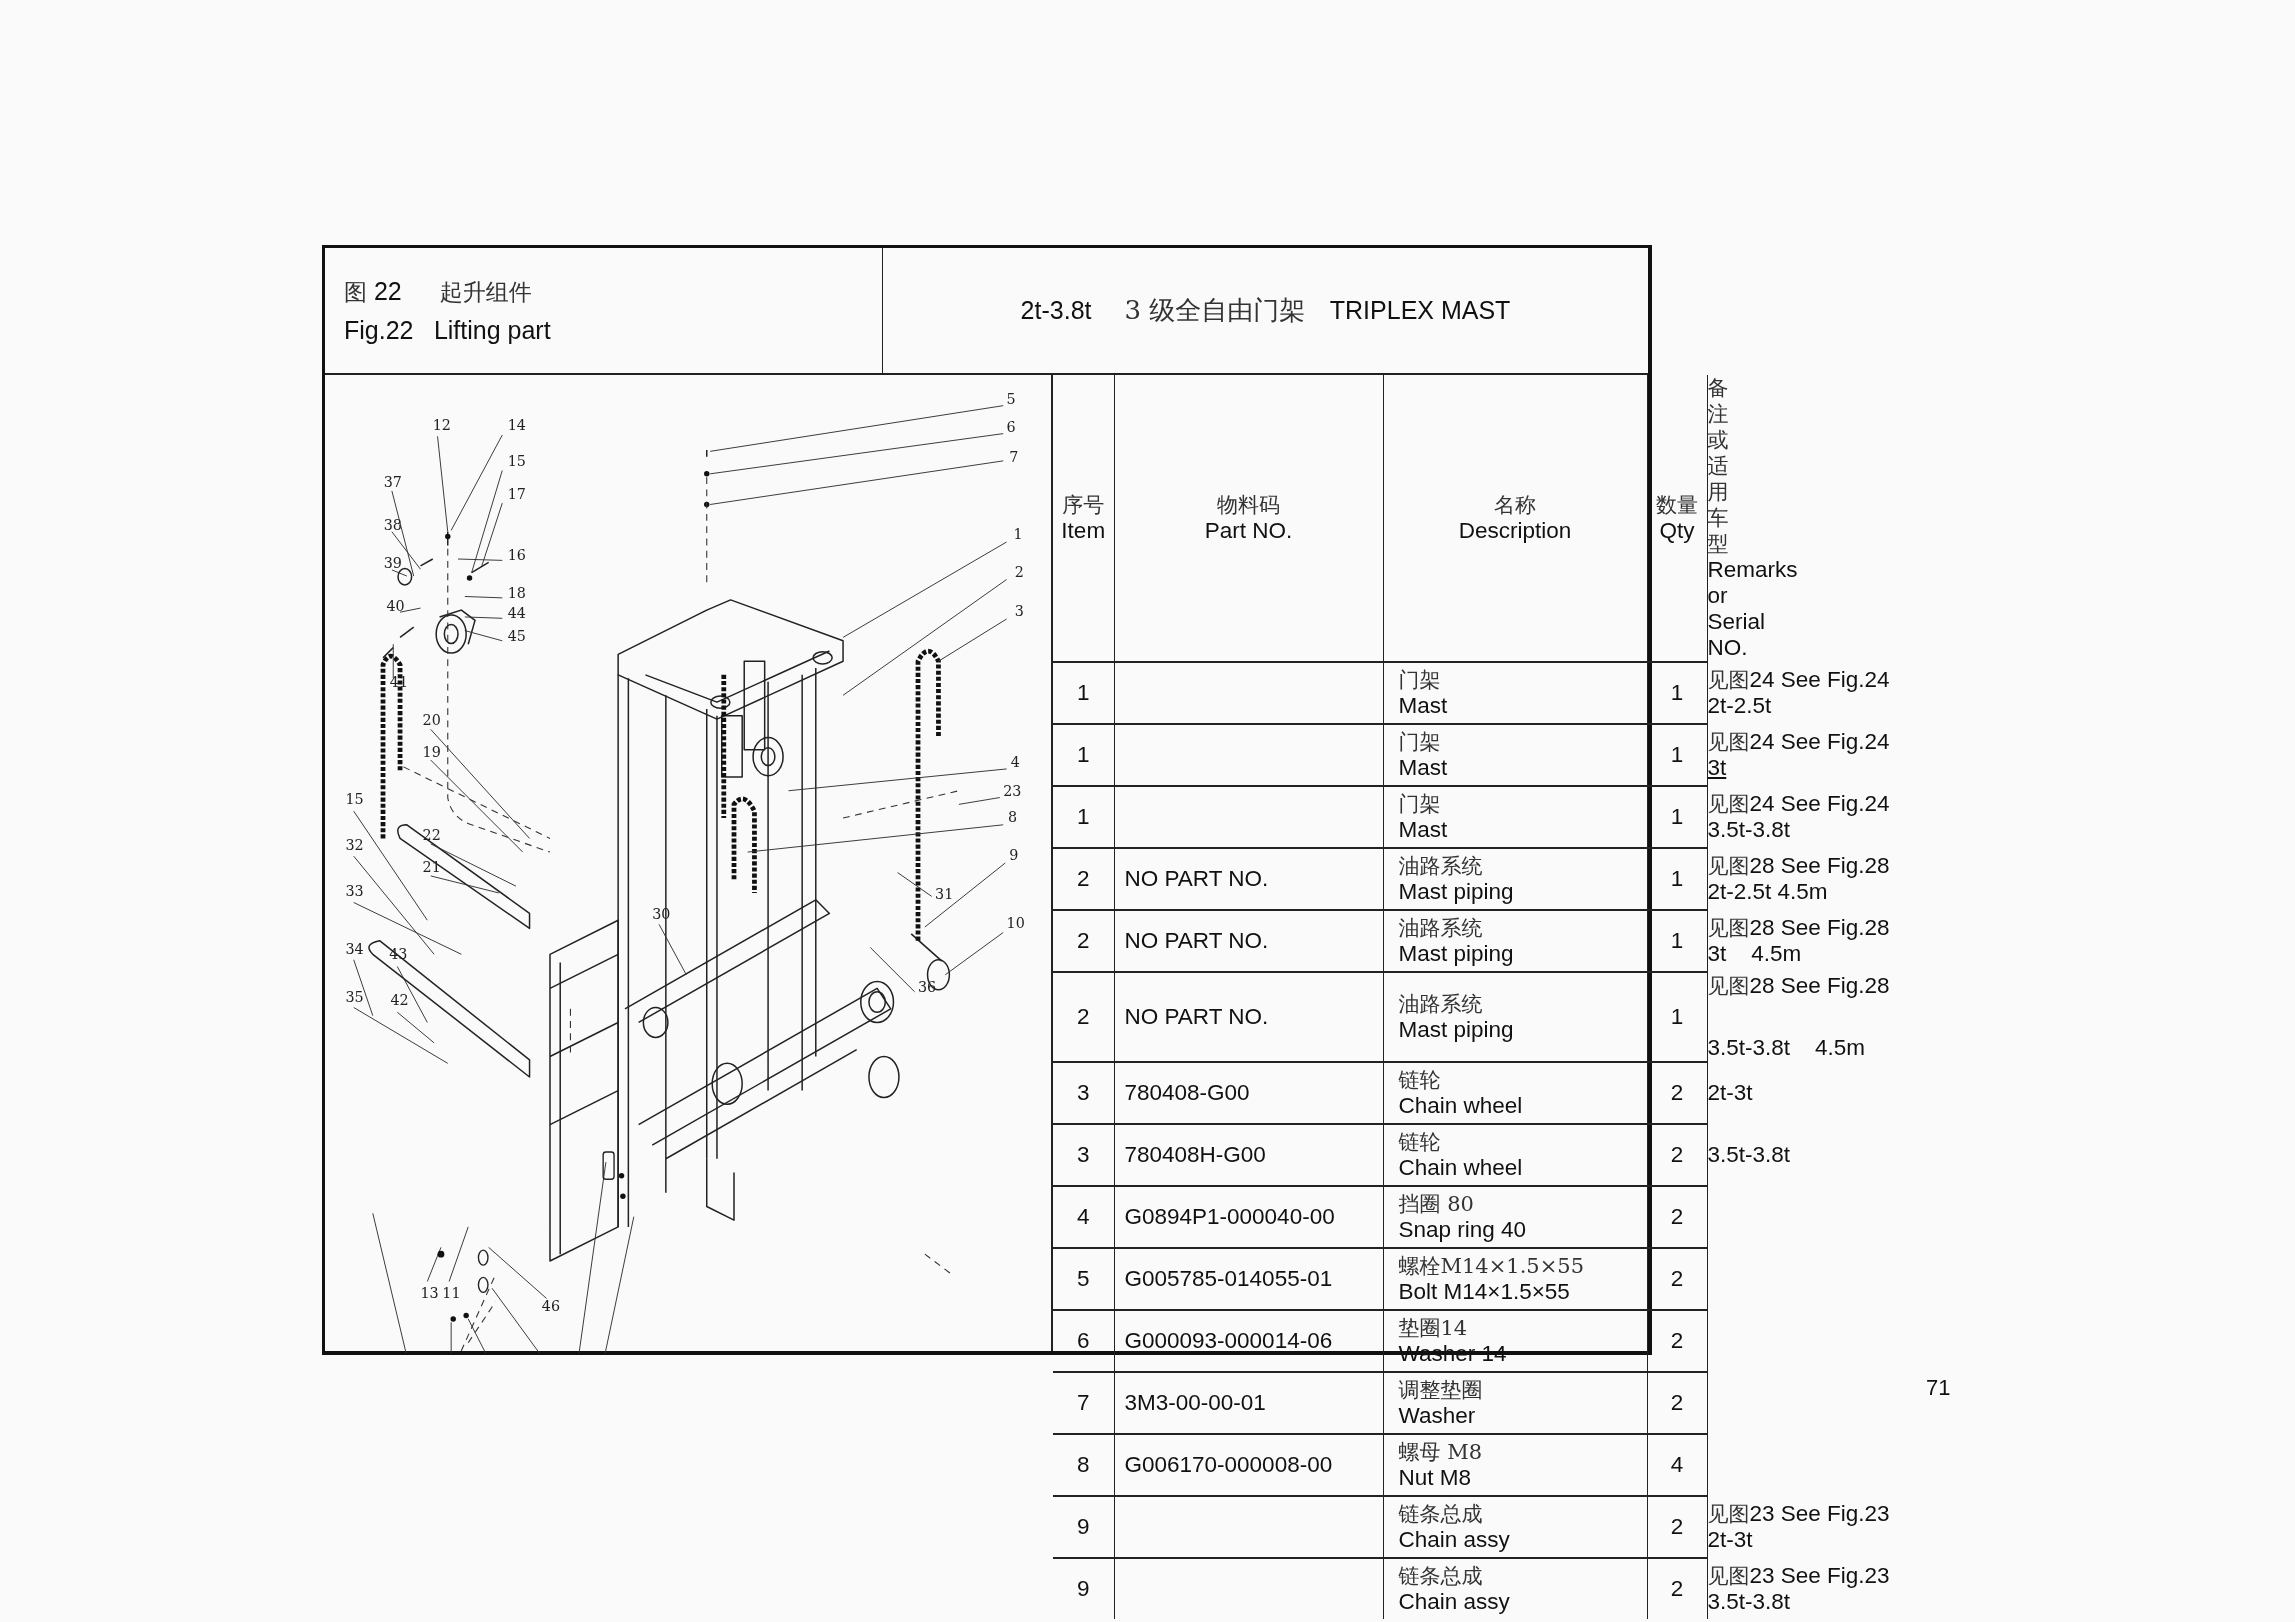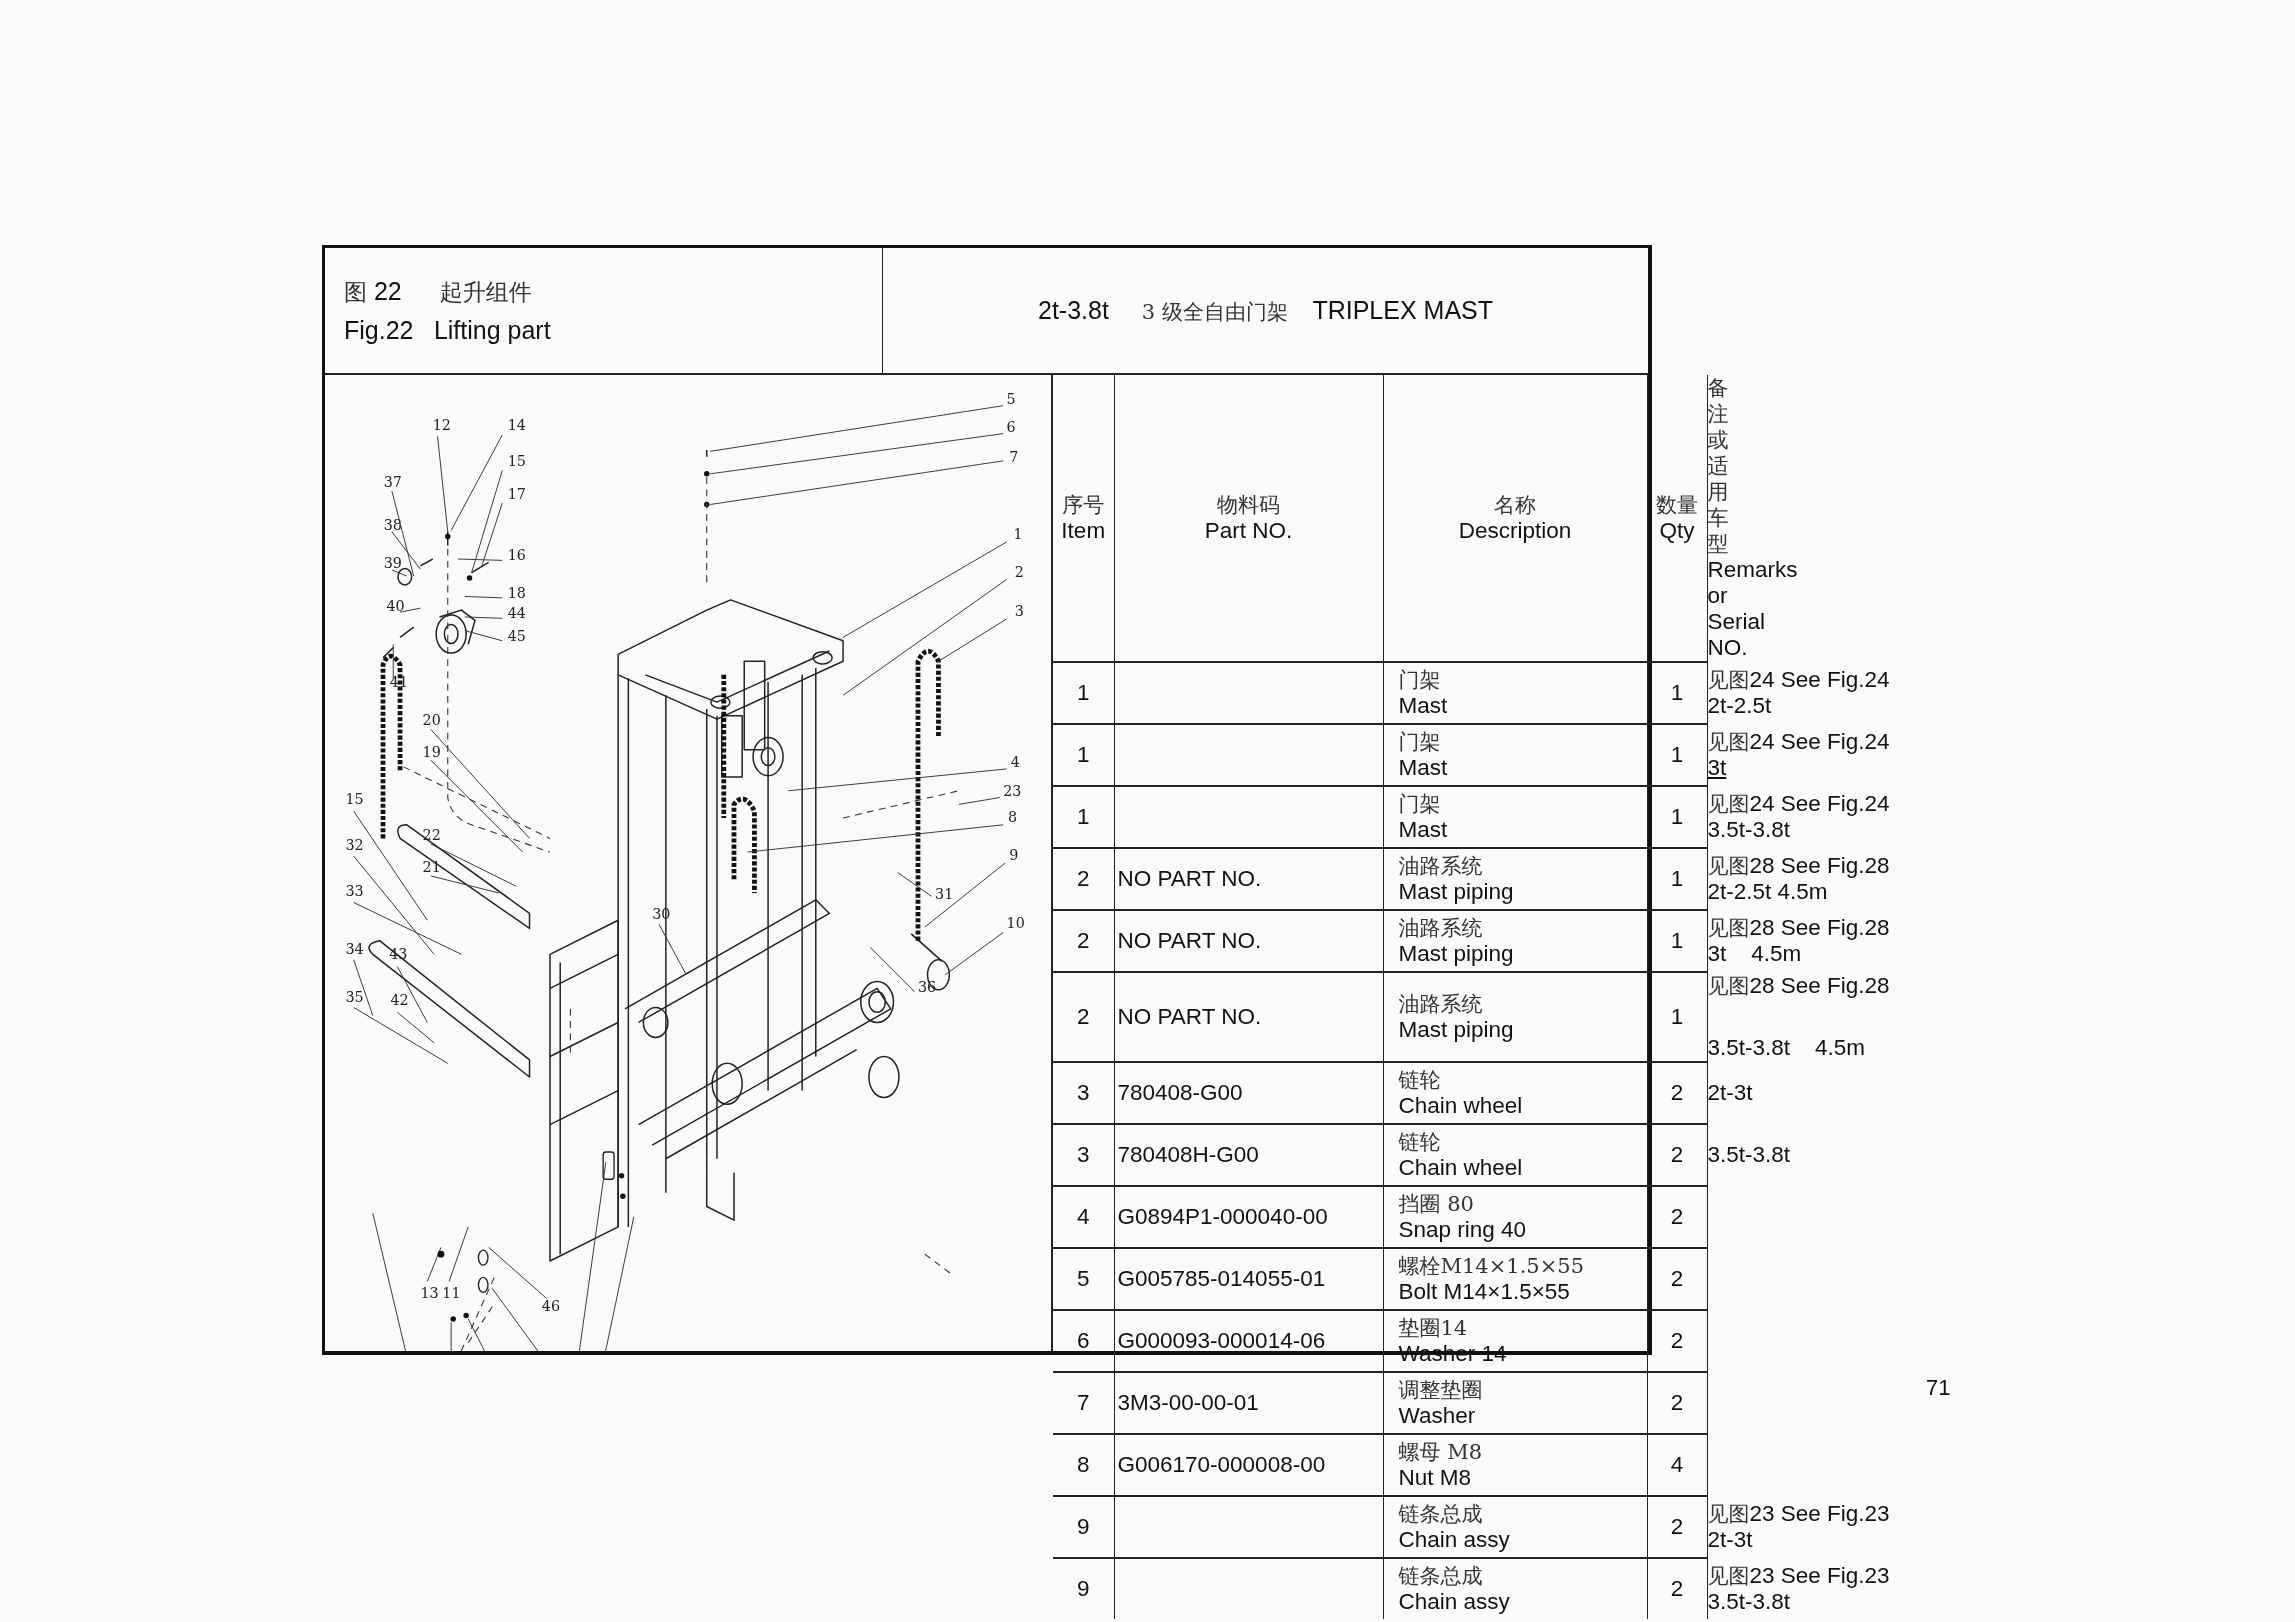--- a/index.html
+++ b/index.html
@@ -34,21 +34,21 @@
     border-bottom: 2px solid #222;
     box-sizing: border-box;
     display: flex; align-items: center; justify-content: center;
   }
   .hdr-line { position: absolute; left: 19px; font-size: 25px; white-space: pre; }
   .hdr-line.l1 { top: 29px; }
   .hdr-line.l2 { top: 68px; }
   .hdr-line .gap { display: inline-block; width: 38px; }
   .hdr-line .cjk { font-family: "DejaVu Serif", serif; font-size: 23px; color: #333; }
   .hdr-title { font-size: 25px; white-space: pre; }
-  .hdr-title .cjk { font-family: "DejaVu Serif", serif; font-size: 21px; color: #333; }
+  .hdr-title .cjk { font-family: "DejaVu Serif", serif; font-size: 26px; color: #333; }
   .hdr-title .gap { display: inline-block; width: 33px; }
 
   .diagram {
     position: absolute; left: 0; top: 127px;
     width: 726px; height: 978px;
   }
   .diagram svg { width: 100%; height: 100%; display: block; }
 
   .parts {
     position: absolute; left: 726px; top: 127px;
@@ -71,21 +71,21 @@
   .parts-table tr:first-child th { border-top: none; }
   .parts-table th:first-child, .parts-table td:first-child { border-left: none; }
   .parts-table th:last-child, .parts-table td:last-child { border-right: none; }
   .parts-table tr:last-child td { border-bottom: none; }
   .parts-table th { font-weight: normal; text-align: center; height: 75px; }
   .parts-table td { height: 60px; }
   .parts-table tbody tr { border-top: 2px solid #222; }
   .cjk-s { font-family: "DejaVu Serif", serif; font-size: 21px; color: #333; display: block; }
   .en-s { display: block; }
   td.c-item { text-align: center; }
-  td.c-part { padding-left: 3px; }
+  td.c-part { padding-left: 10px; }
   td.c-desc { padding-left: 15px; }
   td.c-qty { text-align: center; }
   td.c-rem { }
 
   .page-num {
     position: absolute; left: 1926px; top: 1375px;
     font-size: 22px; color: #111;
   }
   .callout { font-family: "DejaVu Serif", serif; font-size: 21px; fill: #222; }
 </style>

